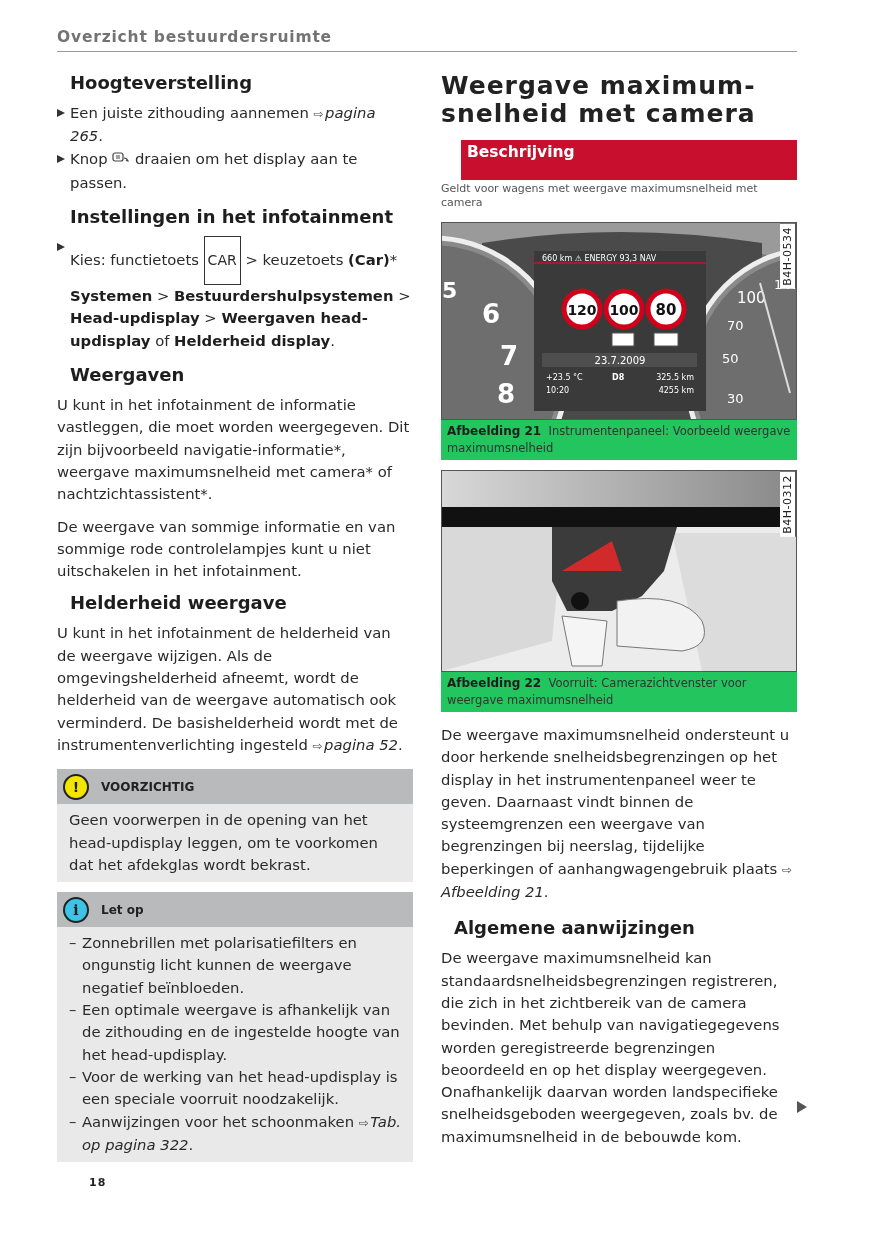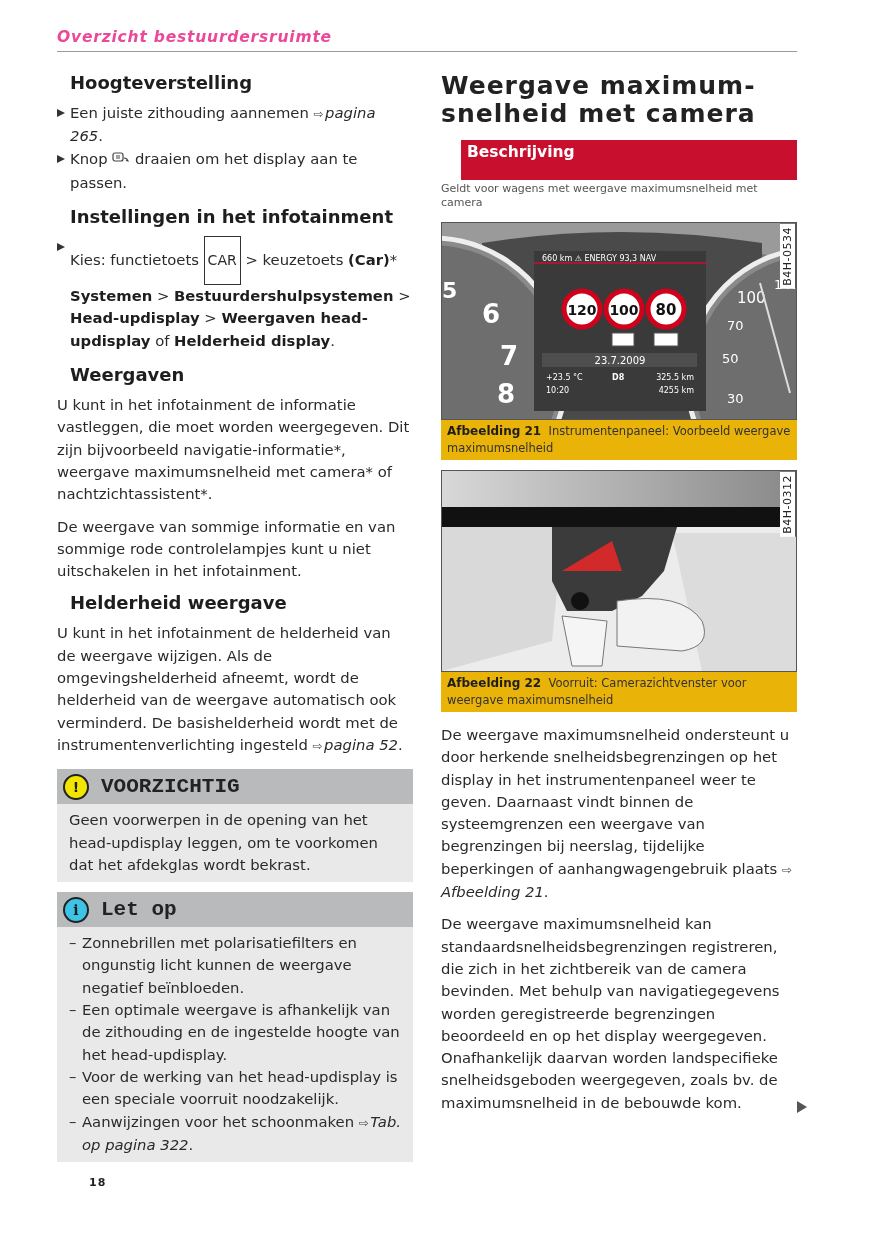--- a/index.html
+++ b/index.html
@@ -1,51 +1,51 @@
 <!DOCTYPE html>
 <html><head>
 <meta charset="utf-8">
 <style>
   html, body { margin:0; padding:0; background:#fff; }
   body { width:875px; height:1241px; position:relative; overflow:hidden;
          font-family:"DejaVu Sans", sans-serif; color:#1e1e1e; }
   .header { position:absolute; left:57px; top:28px; width:740px; }
-  .header .title { font-size:15.5px; font-weight:bold; letter-spacing:0.8px; color:#ec4899;font-style:italic; }
+  .header .title { font-size:15.5px; font-weight:bold; letter-spacing:0.8px; color:#737373; }
   .header .rule { margin-top:5px; height:1px; background:#9a9a9a; }
 
   .col-left { position:absolute; left:57px; top:72px; width:356px; }
   .col-right { position:absolute; left:441px; top:72px; width:356px; }
 
   h3 { font-size:18px; font-weight:bold; margin:0 0 8px 13px; color:#1e1e1e; line-height:22px; }
   p.body { font-size:14.8px; line-height:22.3px; margin:0 0 10px 0; color:#2a2a2a; }
   .step { font-size:14.8px; line-height:22.3px; position:relative; padding-left:13px; color:#2a2a2a; }
   .step .tri { position:absolute; left:0; top:7px; width:0; height:0;
                border-left:8px solid #333; border-top:4.5px solid transparent; border-bottom:4.5px solid transparent; }
   .xref { font-style:italic; }
   .arrow { font-style:normal; font-size:12px; color:#444; }
   .carkey { display:inline-block; border:1px solid #333; padding:16px 3px; line-height:15px; font-size:14px; }
   b { font-weight:bold; color:#1e1e1e; }
 
   .notice { background:#e9e9e9; margin-top:12px; }
   .notice .nhead { background:#b8babb; height:35px; display:flex; align-items:center; padding-left:6px; }
   .notice .nicon { width:22px; height:22px; border-radius:50%; border:2px solid #222;
                    display:flex; align-items:center; justify-content:center; font-weight:bold; font-size:14px; margin-right:12px; }
-  .notice .ntitle { font-size:21px; font-weight:bold; color:#222;font-family:Liberation Mono, monospace; }
+  .notice .ntitle { font-size:12px; font-weight:bold; color:#222; }
   .notice .nbody { padding:5px 12px 6px 12px; font-size:14.8px; line-height:22.3px; color:#2a2a2a; }
   .notice ul { list-style:none; margin:0; padding:0; }
   .notice li { position:relative; padding-left:13px; }
   .notice li::before { content:"–"; position:absolute; left:0; }
 
   .big-title { font-size:25px; font-weight:bold; line-height:28px; letter-spacing:1px; color:#222; margin:0 0 12px 0; }
   .redbar { background:#c8102e; color:#fff; font-weight:bold; font-size:15.5px; height:40px; line-height:24px; padding-left:6px;margin-left:20px; }
   .appl { font-size:11px; color:#555; line-height:14px; margin:2px 0 0 0; }
 
   .figure { margin-top:12px; }
   .fig-img { position:relative; border:1px solid #555; overflow:hidden; }
-  .fig-cap { background:#eab308; font-size:11.5px; line-height:17px; padding:3px 6px 3px 6px; color:#333; }
+  .fig-cap { background:#22c55e; font-size:11.5px; line-height:17px; padding:3px 6px 3px 6px; color:#333; }
   .fig-cap b { font-size:12px; }
   .code { position:absolute; right:0; top:0; background:#fff; border-left:1px solid #555; border-bottom:1px solid #555;
           writing-mode:vertical-rl; transform:rotate(180deg); font-size:11px; padding:3px 1px; color:#222; letter-spacing:0.5px; }
 
   .footer-num { position:absolute; left:57px; top:1176px; font-size:11px; font-weight:bold; letter-spacing:1px;padding-left:32px; }
   .next-tri { position:absolute; left:797px; top:1101px; width:0; height:0;
               border-left:10px solid #555; border-top:6px solid transparent; border-bottom:6px solid transparent; }
 </style>
 </head>
 <body>
@@ -179,17 +179,18 @@
         <path d="M175 130 Q240 120 260 150 Q270 175 240 180 L175 175 Z" fill="#f2f2f2" stroke="#777"></path>
         <path d="M120 145 L165 150 L160 195 L130 195 Z" fill="#f5f5f5" stroke="#777"></path>
       </svg>
       <div class="code">B4H-0312</div>
     </div>
     <div class="fig-cap"><b>Afbeelding 22</b>&nbsp; <span>Voorruit: Camerazichtvenster voor weergave maximumsnelheid</span></div>
   </div>
 
   <p class="body" style="margin-top:12px;"><span>De weergave maximumsnelheid ondersteunt u door herkende snelheidsbegrenzingen op het display in het instrumentenpaneel weer te geven. Daarnaast vindt binnen de systeemgrenzen een weergave van begrenzingen bij neerslag, tijdelijke beperkingen of aanhangwagengebruik plaats </span><span class="arrow">⇨</span> <span class="xref">Afbeelding 21</span><span>.</span></p>
 
+  <h3 style="margin-top:14px;">Algemene aanwijzingen</h3>
   <p class="body">De weergave maximumsnelheid kan standaardsnelheidsbegrenzingen registreren, die zich in het zichtbereik van de camera bevinden. Met behulp van navigatiegegevens worden geregistreerde begrenzingen beoordeeld en op het display weergegeven. Onafhankelijk daarvan worden landspecifieke snelheidsgeboden weergegeven, zoals bv. de maximumsnelheid in de bebouwde kom.</p>
 </div>
 
 <div class="next-tri"></div>
 <div class="footer-num">18</div>
 
 </body></html>

